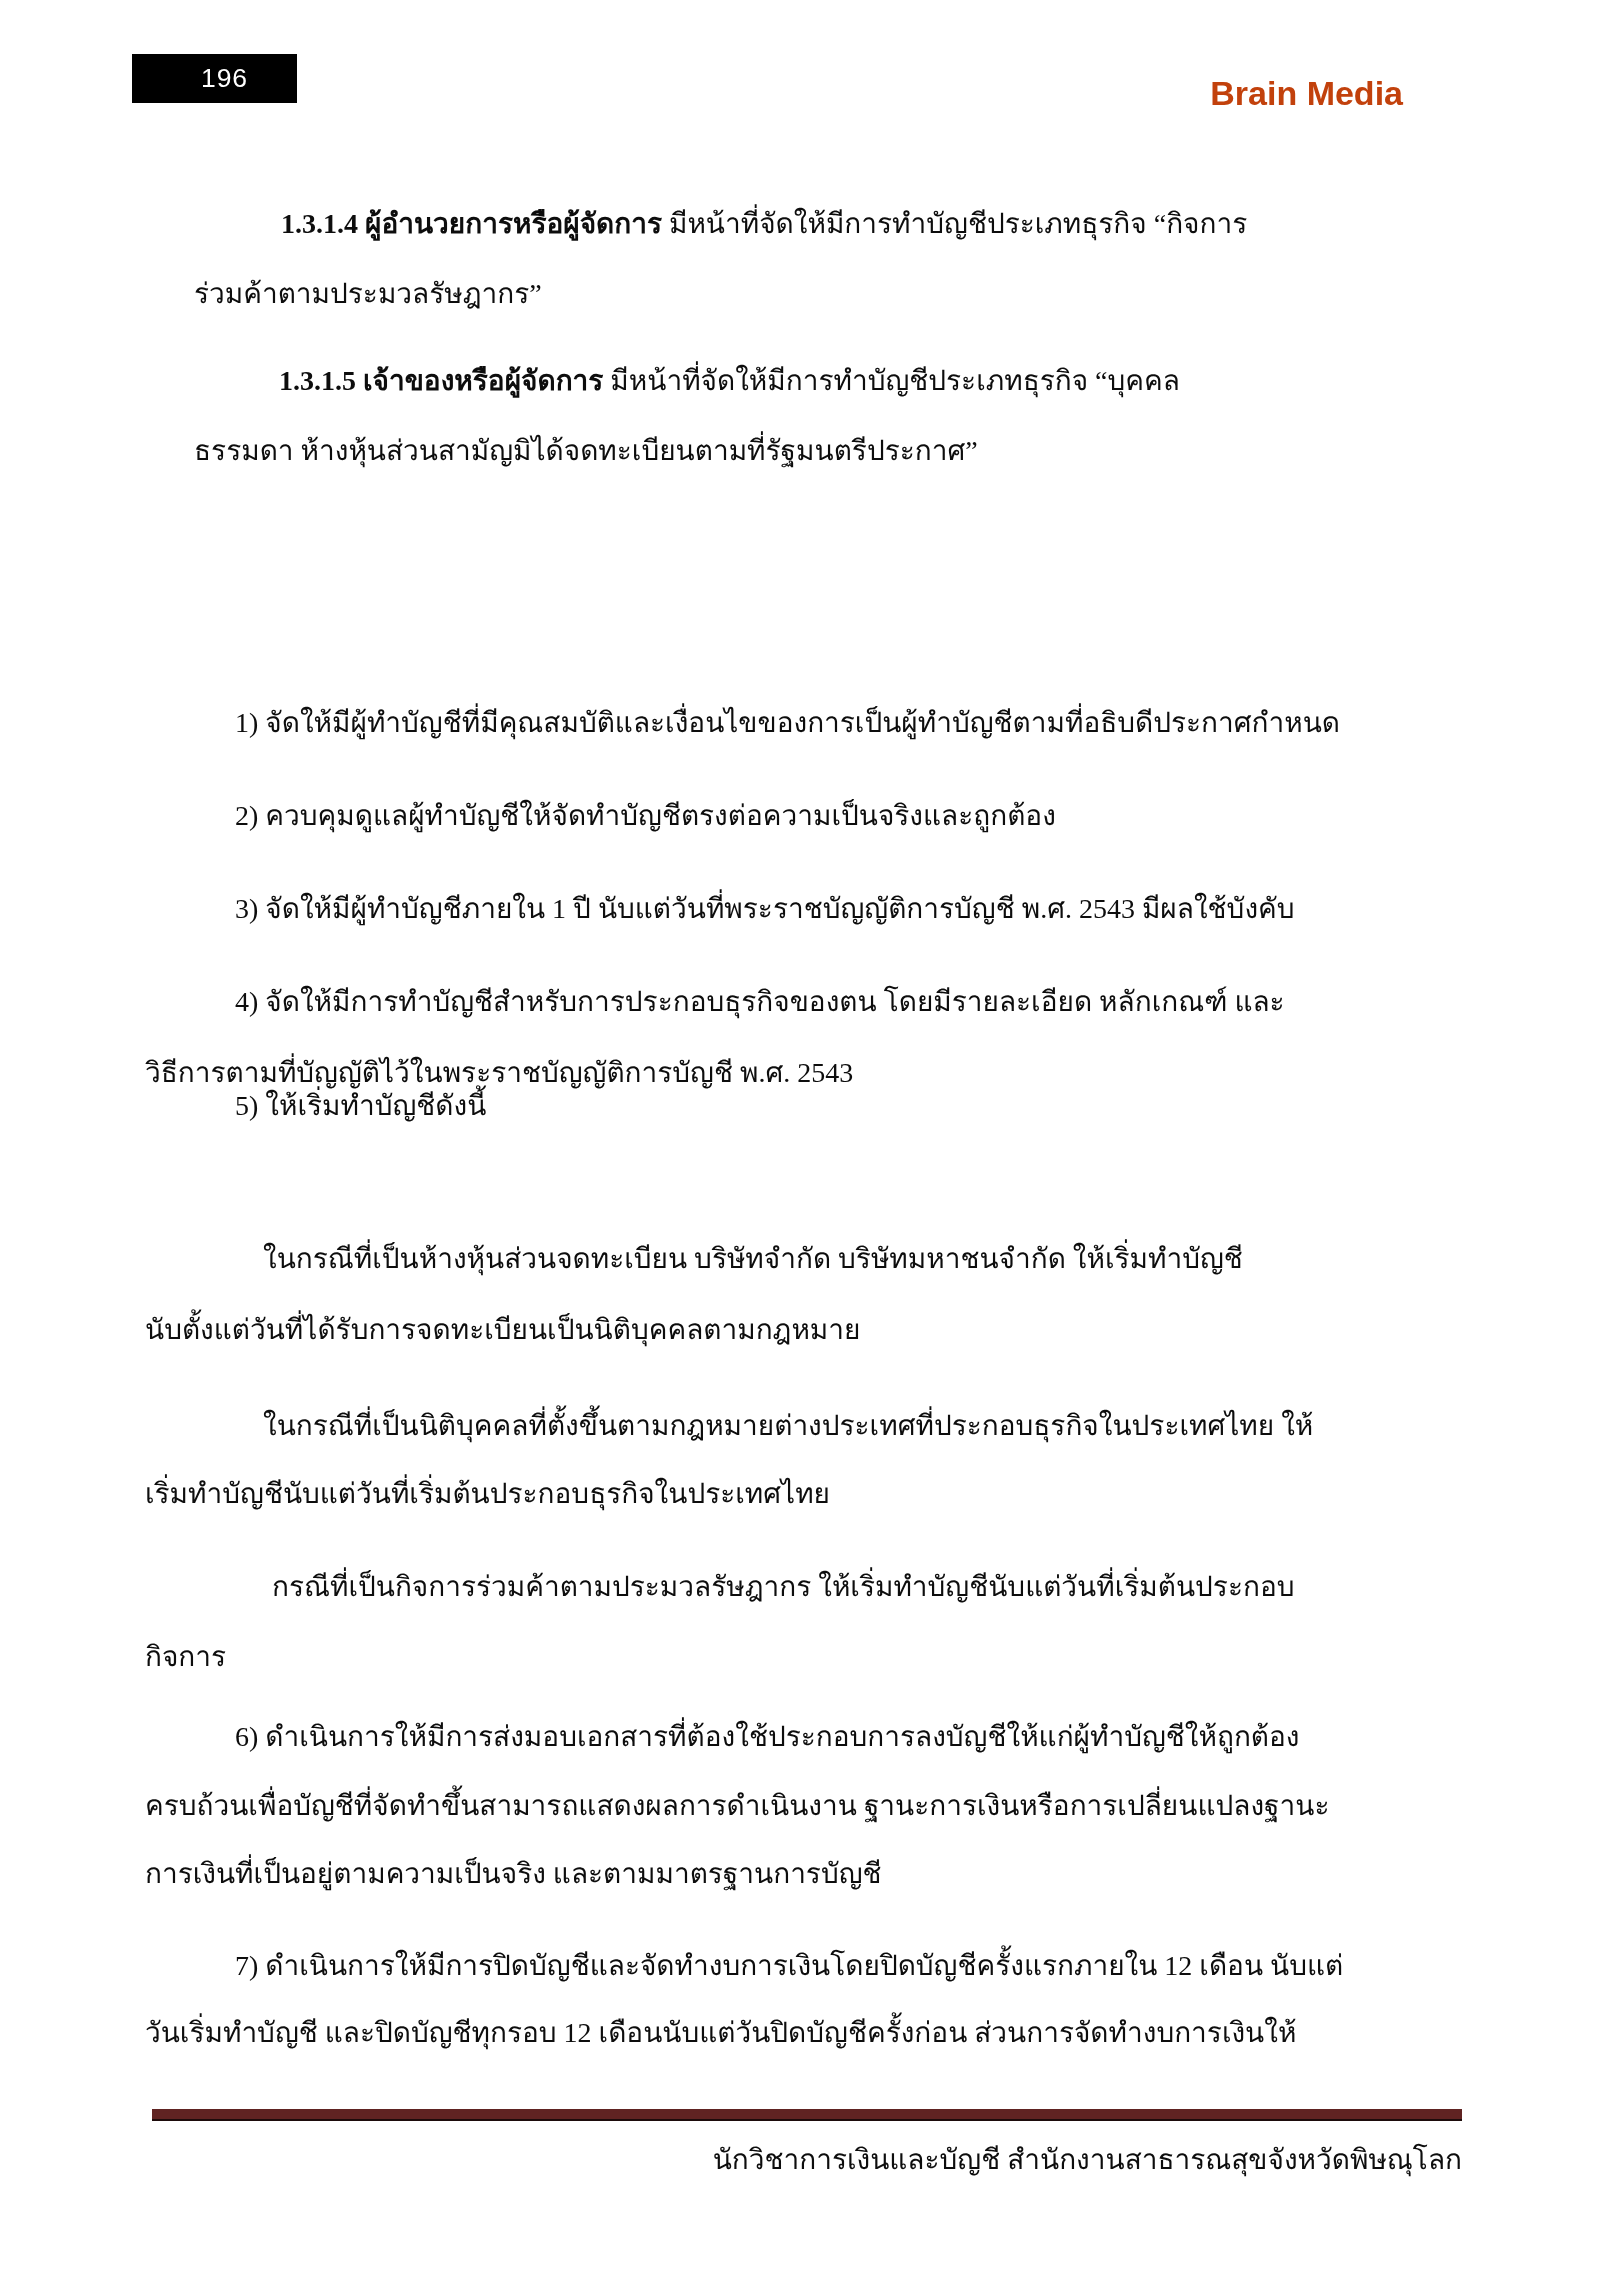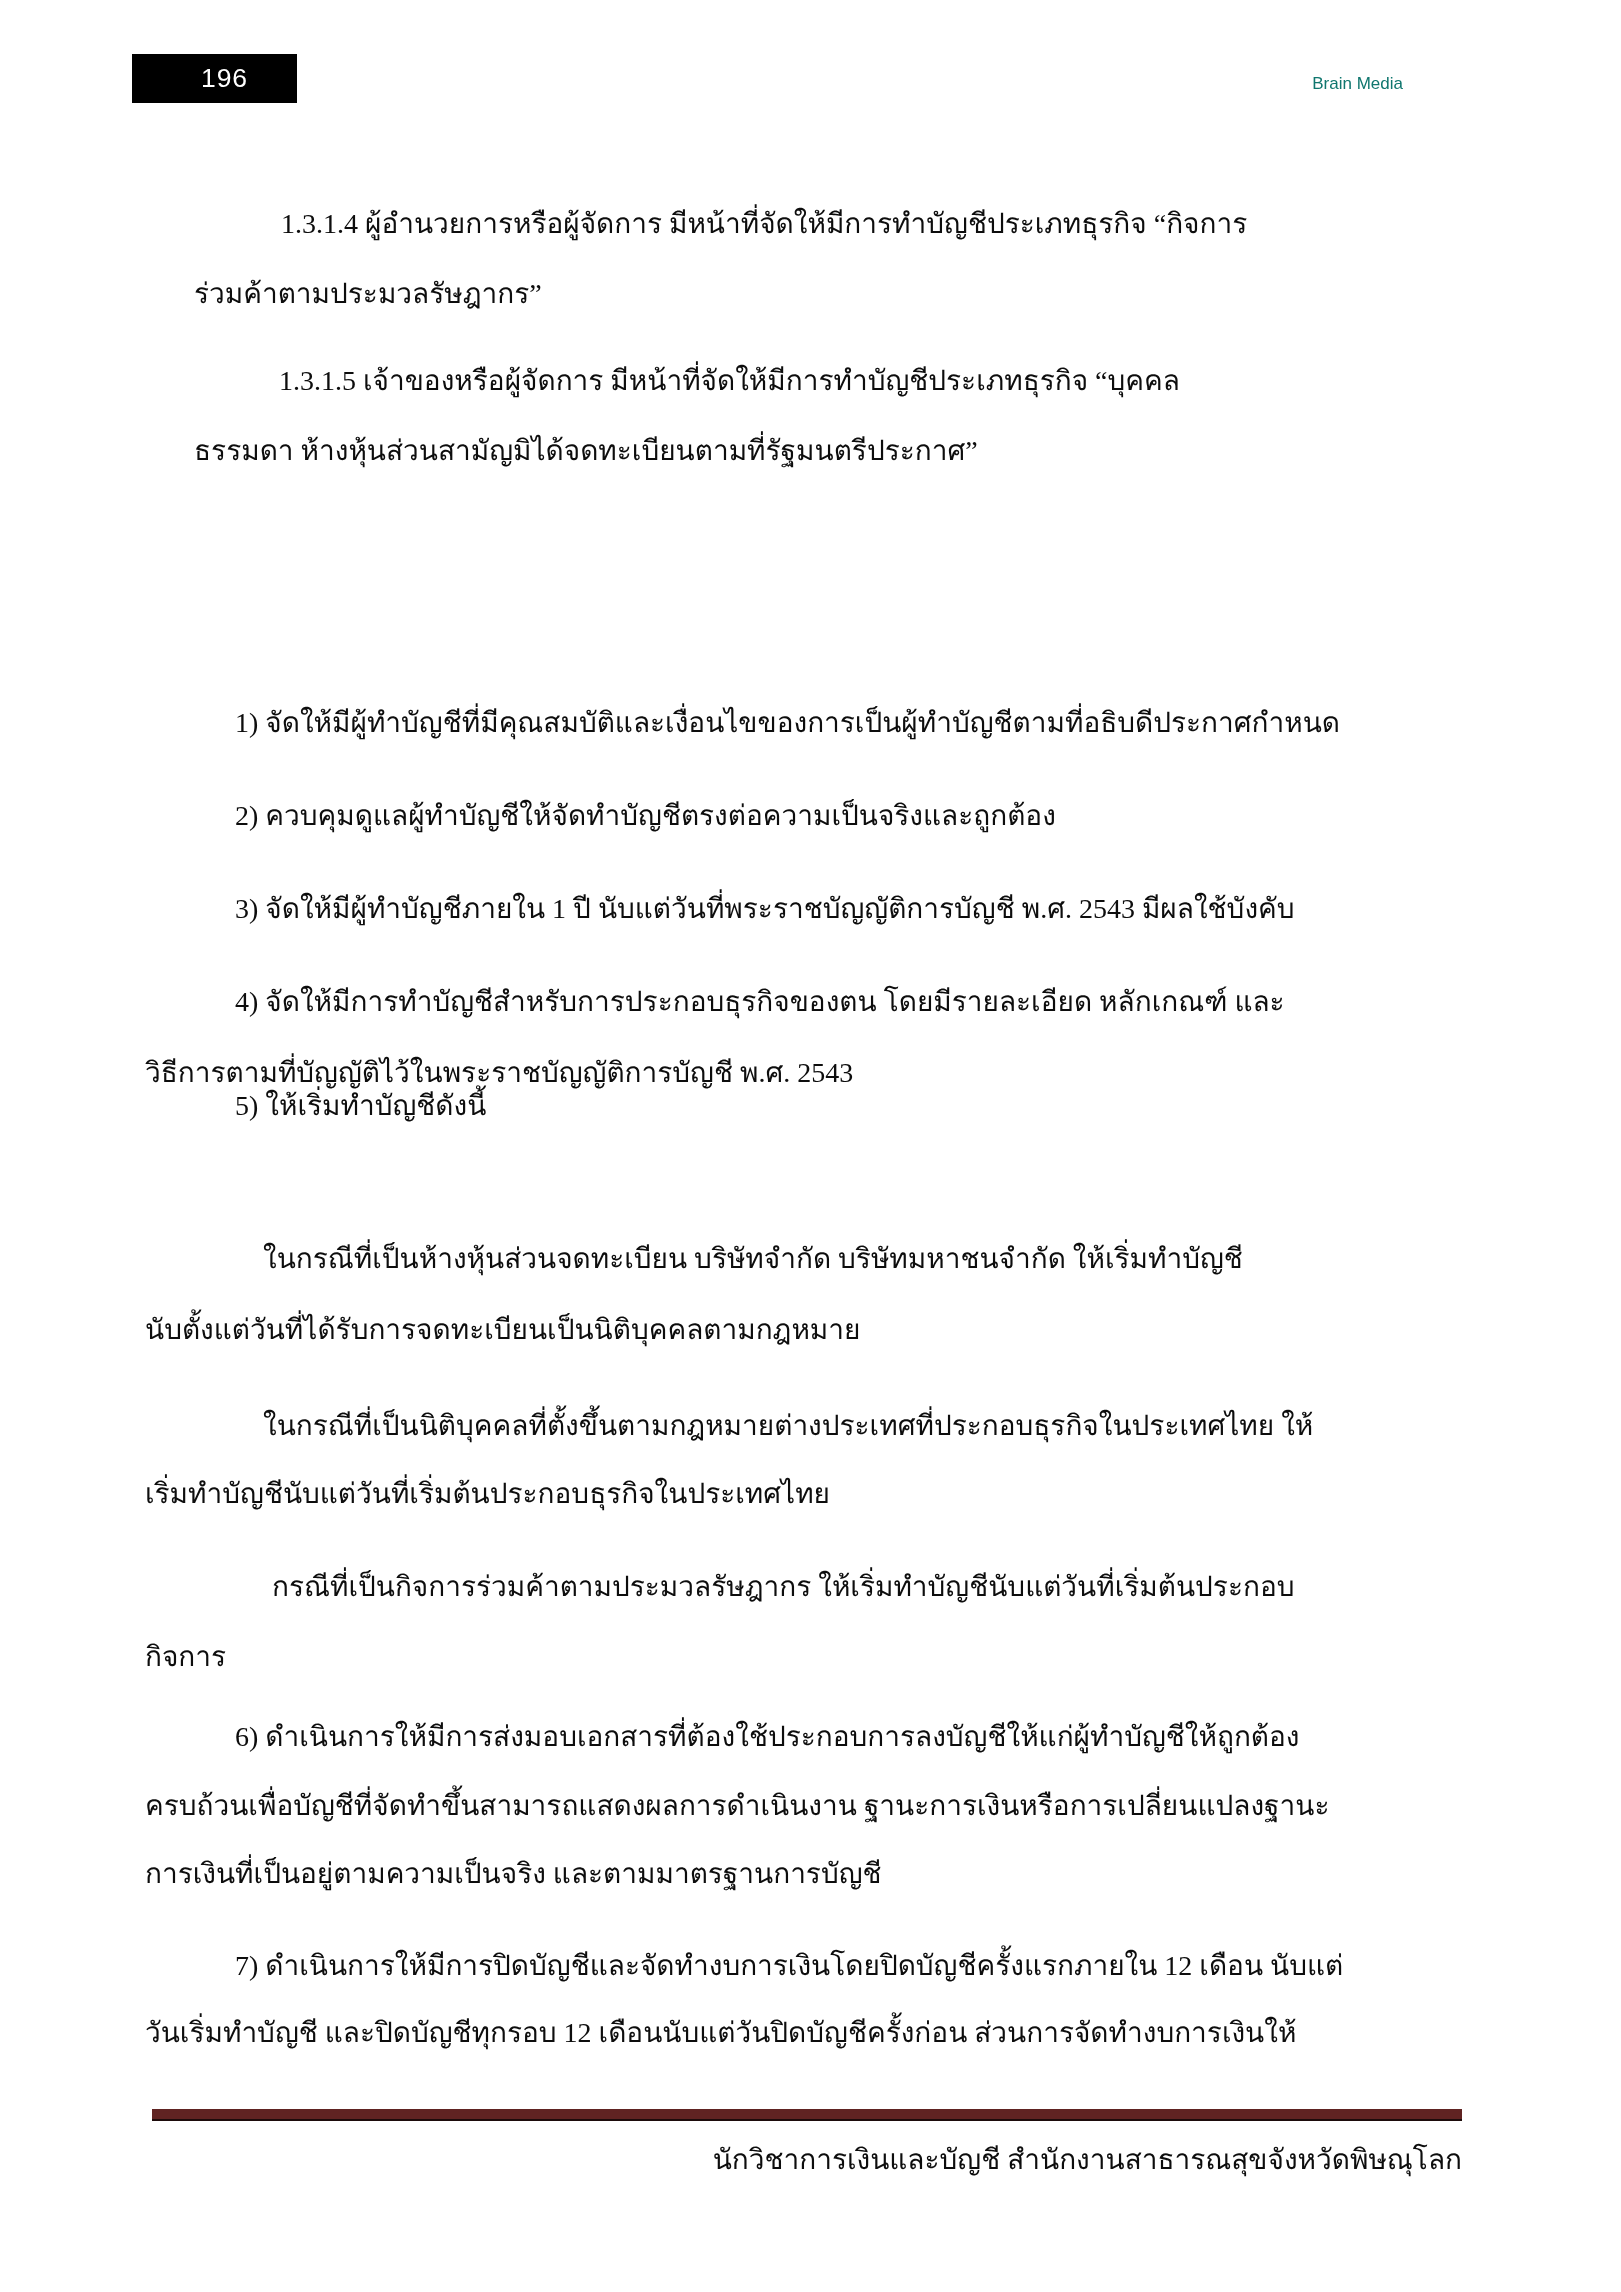--- a/index.html
+++ b/index.html
@@ -15,30 +15,30 @@
   .pagenum-box{
     position:absolute;left:132px;top:54px;width:145px;height:49px;
     background:#000;color:#fff;
     display:flex;align-items:center;justify-content:center;
     font-family:"Liberation Sans", sans-serif;
     font-size:26.5px;letter-spacing:1px;padding-left:20px;
   }
   .brand{
     position:absolute;top:74px;right:218px;
     font-family:"Liberation Sans", sans-serif;
-    font-size:17px;color:#0f766e;
+    font-size:34px;color:#c2410c;font-weight:bold;
   }
   .line{
     position:absolute;
     font-size:28px;
     line-height:43px;
     white-space:nowrap;
     color:#0d0d0d;
   }
-  .line .b{font-weight:normal;}
+  .line .b{font-weight:bold;}
   .line.head{font-weight:bold;}
   .divider{
     position:absolute;left:152px;top:2109px;width:1310px;height:9.8px;
     border-bottom:2.9px solid #1d0b0b;
   }
   .footer-credit{
     position:absolute;top:2137px;right:159px;
     font-size:28px;color:#0d0d0d;
     white-space:nowrap;
   }

